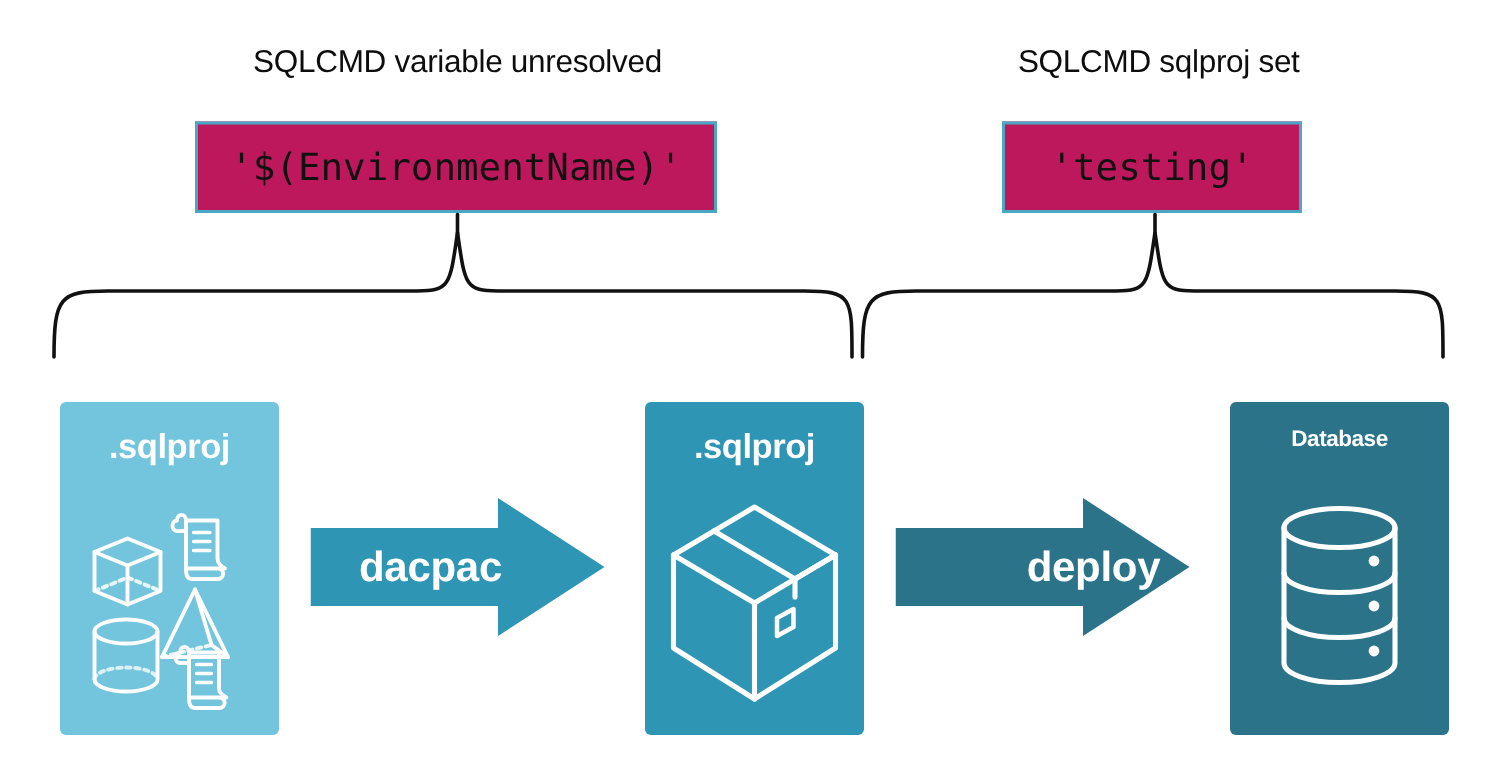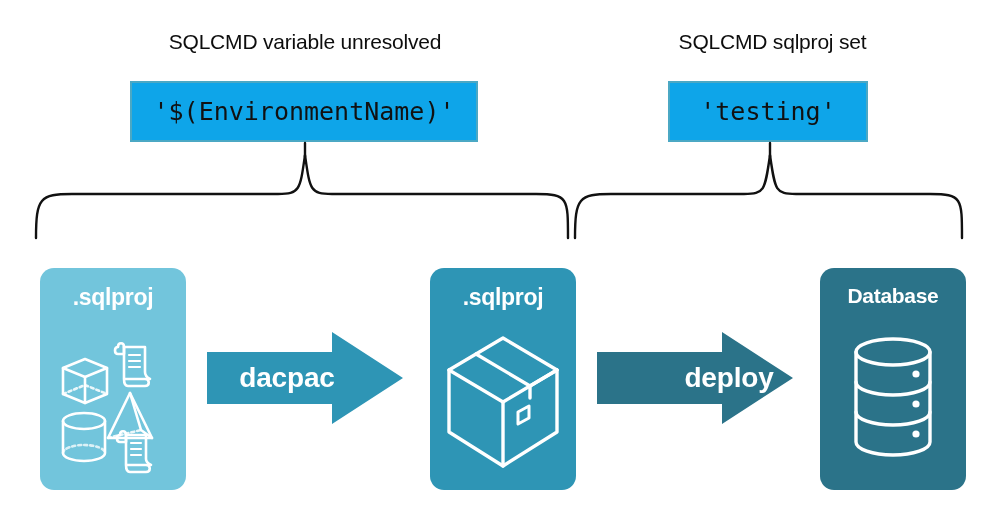--- a/index.html
+++ b/index.html
@@ -34,21 +34,21 @@
     white-space: nowrap;
     text-align: center;
   }
   #title-left  { left: 0px;   top: 30px; width: 610px; }
   #title-right { left: 580px; top: 30px; width: 385px; }
 
   
   .code-box {
     position: absolute;
     box-sizing: border-box;
-    background: #0ea5e9;
+    background: #be185d;
     border: 2px solid #4ba8c4;
     display: flex;
     align-items: center;
     justify-content: center;
     font-family: "DejaVu Sans Mono", "Liberation Mono", monospace;
     font-size: 25px;
     color: #111111;
     letter-spacing: 0px;
   }
   #code-box-left  { left: 130px; top: 81px; width: 348px; height: 61px; }
@@ -59,42 +59,42 @@
     position: absolute;
     left: 0; top: 0;
     width: 1000px;
     height: 522px;
     pointer-events: none;
   }
 
   
   .stage-box {
     position: absolute;
-    border-radius: 14px;
+    border-radius: 4px;
     top: 268px;
     width: 146px;
     height: 222px;
   }
   #box-sqlproj  { left: 40px;  background: #72c5dc; }
   #box-dacpac   { left: 430px; background: #2e95b5; }
   #box-database { left: 820px; background: #2b7389; }
 
   .box-label {
     position: absolute;
     top: 16px;
     left: 0;
     width: 100%;
     text-align: center;
     color: #ffffff;
     font-family: "Liberation Sans", sans-serif;
     font-weight: bold;
     font-size: 23px;
     letter-spacing: -0.3px;
   }
-  #box-database .box-label { font-size: 21px; }
+  #box-database .box-label { font-size: 15px; }
 
   .box-art {
     position: absolute;
     left: 0;
     top: 52px;
     width: 100%;
     height: 168px;
     display: block;
   }
 

